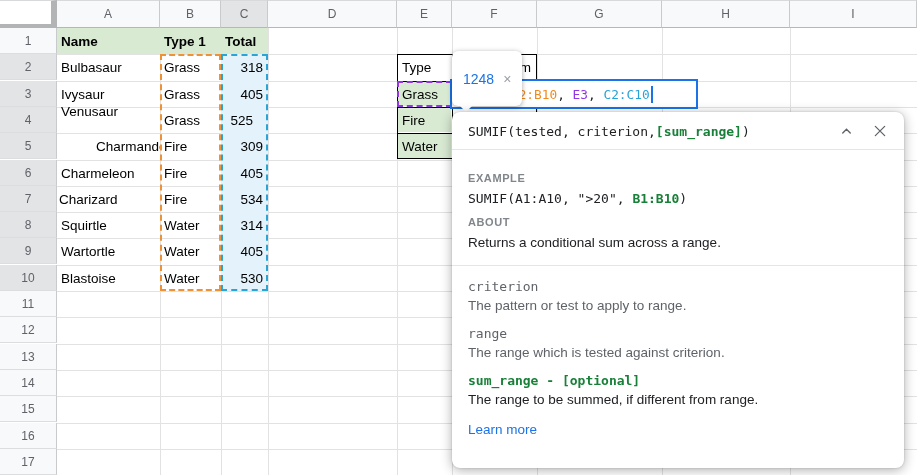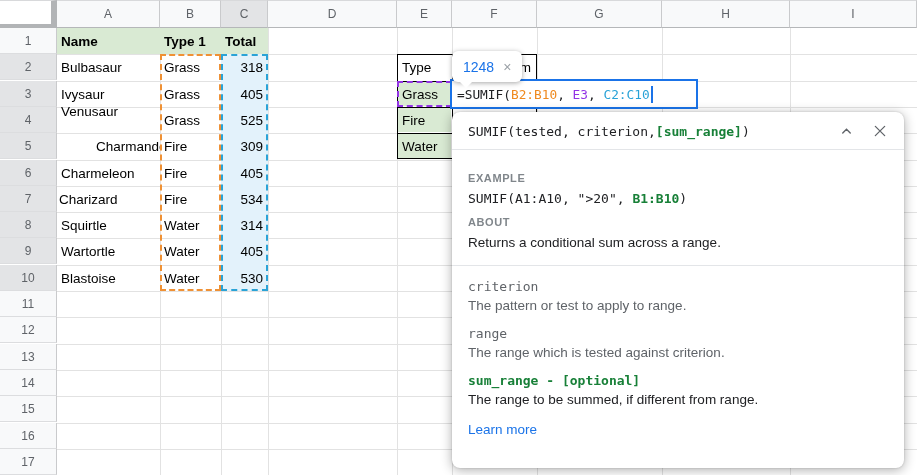--- a/index.html
+++ b/index.html
@@ -29,21 +29,21 @@
   .tline { position:absolute; background:#000; }
   .dashed { position:absolute; box-sizing:border-box; border-style:dashed; border-width:2px; }
 
   #formula-editor { position:absolute; left:450px; top:79px; width:248px; height:30px; z-index:30;
           background:#fff; border:2px solid #1a73e8; box-sizing:border-box; display:flex; align-items:center;
           padding-left:5px; font-family:"DejaVu Sans Mono", monospace; font-size:12.8px; white-space:pre; }
   .caret { width:2px; height:17px; background:#1a73e8; margin-left:1px; }
 
   #result-tooltip { position:absolute; left:452px; top:51px; height:31px; z-index:40;
           background:#fff; border-radius:6px; box-shadow:0 1px 5px rgba(0,0,0,.35);
-          display:flex; align-items:center; padding:0 11px; }
+          display:flex; align-items:center; padding:12px 11px; }
   #result-tooltip::after { content:""; position:absolute; top:100%; left:7px; margin-top:-1px;
           border:7px solid transparent; border-top-color:#fff; }
   .tt-value { color:#1a73e8; font-size:14px; }
   .tt-close { color:#9aa0a6; font-size:14px; margin-left:9px; }
 
   #help-popup { position:absolute; left:452px; top:112px; width:452px; height:356px; z-index:50;
           background:#fff; border-radius:8px; box-shadow:0 2px 12px rgba(0,0,0,.32), 0 0 2px rgba(0,0,0,.18);
           box-sizing:border-box; font-size:13.5px; color:#202124; }
   .popup-header { display:flex; align-items:center; padding:11px 16px 10px 16px; border-bottom:1px solid #e3e5e8;
           font-family:"DejaVu Sans Mono", monospace; font-size:13px; }
@@ -129,21 +129,21 @@
       <div class="cell hdr greenbg" style="left: 160px; top: 28px; width: 61px; height: 26px;">Type 1</div>
       <div class="cell hdr greenbg" style="left: 221px; top: 28px; width: 47px; height: 26px;">Total</div>
       <div class="cell" style="left: 57px; top: 54px; width: 103px; height: 26px;">Bulbasaur</div>
       <div class="cell" style="left: 160px; top: 54px; width: 61px; height: 26px;">Grass</div>
       <div class="cell num" style="left: 221px; top: 54px; width: 47px; height: 26px;">318</div>
       <div class="cell" style="left: 57px; top: 81px; width: 103px; height: 26px;">Ivysaur</div>
       <div class="cell" style="left: 160px; top: 81px; width: 61px; height: 26px;">Grass</div>
       <div class="cell num" style="left: 221px; top: 81px; width: 47px; height: 26px;">405</div>
       <div class="cell" style="left: 57px; top: 98px; width: 103px; height: 26px;">Venusaur</div>
       <div class="cell" style="left: 160px; top: 107px; width: 61px; height: 26px;">Grass</div>
-      <div class="cell num" style="left: 221px; top: 107px; width: 47px; height: 26px;">525</div>
+      <div class="cell num" style="left: 211px; top: 107px; width: 47px; height: 26px;">525</div>
       <div class="cell" style="left: 57px; top: 133px; width: 103px; height: 26px; padding-left: 39px;">Charmander</div>
       <div class="cell" style="left: 160px; top: 133px; width: 61px; height: 26px;">Fire</div>
       <div class="cell num" style="left: 221px; top: 133px; width: 47px; height: 26px;">309</div>
       <div class="cell" style="left: 57px; top: 160px; width: 103px; height: 26px;">Charmeleon</div>
       <div class="cell" style="left: 160px; top: 160px; width: 61px; height: 26px;">Fire</div>
       <div class="cell num" style="left: 221px; top: 160px; width: 47px; height: 26px;">405</div>
       <div class="cell" style="left: 55px; top: 186px; width: 103px; height: 26px;">Charizard</div>
       <div class="cell" style="left: 160px; top: 186px; width: 61px; height: 26px;">Fire</div>
       <div class="cell num" style="left: 221px; top: 186px; width: 47px; height: 26px;">534</div>
       <div class="cell" style="left: 57px; top: 212px; width: 103px; height: 26px;">Squirtle</div>

